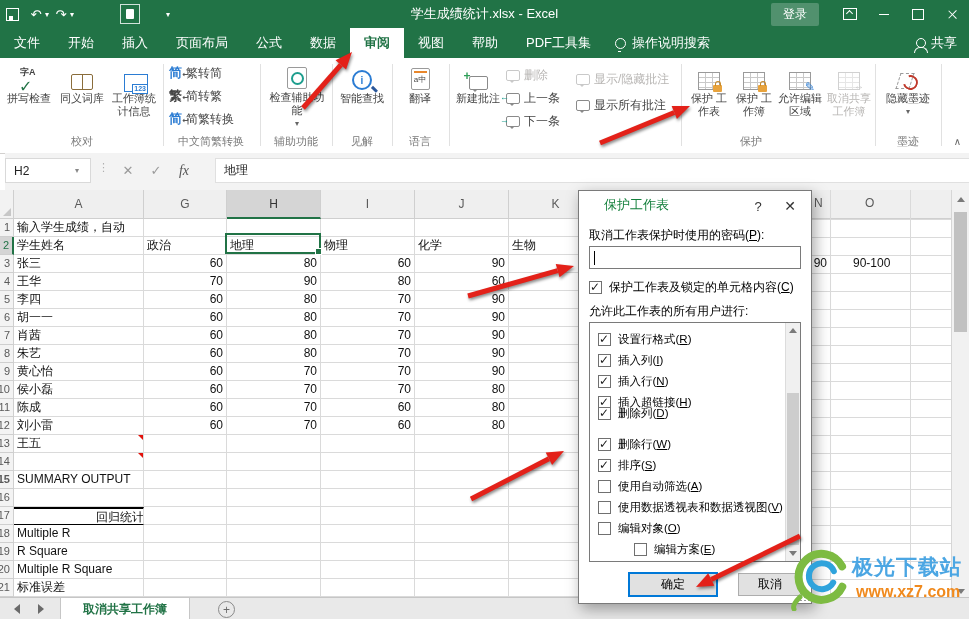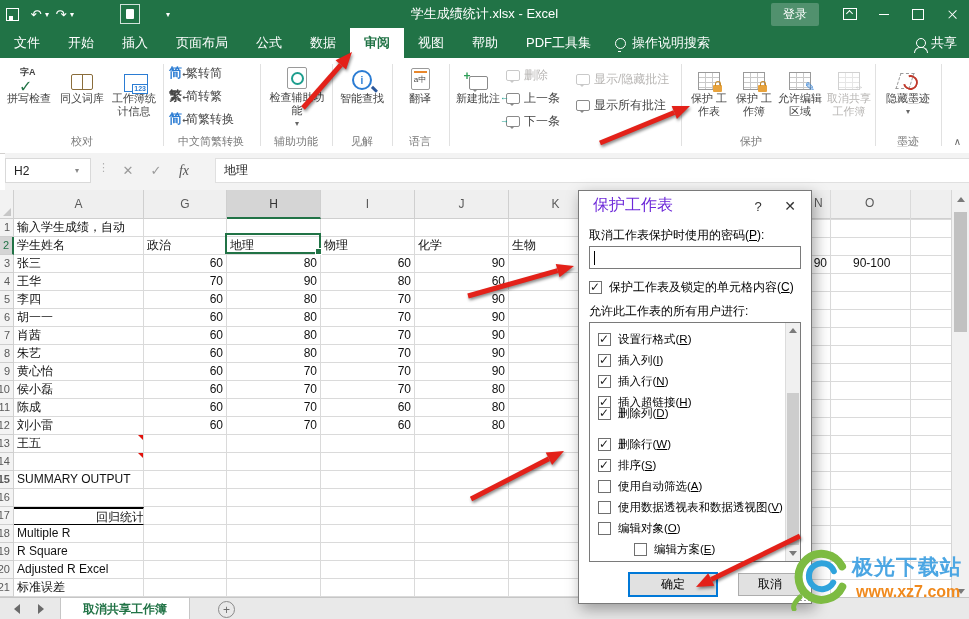--- a/index.html
+++ b/index.html
@@ -120,21 +120,21 @@
   #vthumb{position:absolute;left:2px;top:22px;width:13px;height:120px;background:#c1c1c1;}
   
   #tabbar{position:absolute;left:0;top:597px;width:969px;height:22px;background:#e9e9e9;border-top:1px solid #c6c6c6;}
   .navarr{position:absolute;top:6px;width:0;height:0;}
   .nav-l{left:14px;border-top:5px solid transparent;border-bottom:5px solid transparent;border-right:6px solid #6a6a6a;}
   .nav-r{left:38px;border-top:5px solid transparent;border-bottom:5px solid transparent;border-left:6px solid #6a6a6a;}
   #sheettab{position:absolute;left:60px;top:0;height:22px;background:#fff;border-left:1px solid #c6c6c6;border-right:1px solid #c6c6c6;display:flex;align-items:center;padding:0 22px;color:#217346;font-weight:bold;font-size:12px;}
   #newsheet{position:absolute;left:218px;top:3px;width:15px;height:15px;border:1.2px solid #8a8a8a;border-radius:50%;color:#6a6a6a;display:flex;align-items:center;justify-content:center;font-size:12px;line-height:12px;}
   
   #dlg{position:absolute;left:578px;top:190px;width:234px;height:414px;background:#fff;border:1px solid #7a7a7a;box-shadow:3px 5px 14px rgba(0,0,0,.35);z-index:50;box-sizing:border-box;font-size:12px;color:#000;}
-  #dlg-title{position:absolute;left:0;top:0;right:0;height:28px;display:flex;align-items:center;padding-left:14px;font-size:16px;color:#6d28d9;}
+  #dlg-title{position:absolute;left:0;top:0;right:0;height:28px;display:flex;align-items:center;padding-left:25px;font-size:13px;color:#15803d;}
   #dlg-help{position:absolute;right:44px;top:6px;width:18px;height:18px;display:flex;align-items:center;justify-content:center;color:#333;font-size:13px;}
   #dlg-close{position:absolute;right:8px;top:5px;width:26px;height:20px;display:flex;align-items:center;justify-content:center;color:#333;font-size:14px;}
   #pwd-label{position:absolute;left:10px;top:36px;white-space:nowrap;}
   #pwd-input{position:absolute;left:10px;top:55px;width:212px;height:23px;background:#fff;border:1px solid #7a7a7a;box-sizing:border-box;}
   #pwd-cursor{position:absolute;left:4px;top:4px;width:1px;height:14px;background:#000;}
   .cbx{width:13px;height:13px;border:1px solid #707070;background:#fff;box-sizing:border-box;position:relative;flex:none;}
   .cbx.on:after{content:"✓";position:absolute;left:0px;top:-2px;font-size:12px;font-weight:bold;color:#1a1a1a;}
   #prot-row{position:absolute;left:10px;top:88px;display:flex;align-items:center;gap:7px;white-space:nowrap;}
   #allow-label{position:absolute;left:10px;top:112px;}
   #permbox{position:absolute;left:10px;top:131px;width:212px;height:240px;border:1px solid #7a7a7a;background:#fff;box-sizing:border-box;overflow:hidden;}
@@ -590,21 +590,21 @@
         <div class="gc" style="width: 83px;"></div>
         <div class="gc" style="width: 94px;"></div>
         <div class="gc" style="width: 94px;"></div>
         <div class="gc" style="width: 94px;"></div>
         <div class="gc" style="width: 94px;"></div>
       </div>
       <div class="grow" style="top: 371px;">
         <div class="gnum" style="width: 14px;">
           <span>20</span>
         </div>
-        <div class="gc" style="width: 130px;">Adjusted R Excel</div>
+        <div class="gc" style="width: 130px;">Multiple R Square</div>
         <div class="gc" style="width: 83px;"></div>
         <div class="gc" style="width: 94px;"></div>
         <div class="gc" style="width: 94px;"></div>
         <div class="gc" style="width: 94px;"></div>
         <div class="gc" style="width: 94px;"></div>
       </div>
       <div class="grow" style="top: 389px;">
         <div class="gnum" style="width: 14px;">
           <span>21</span>
         </div>

